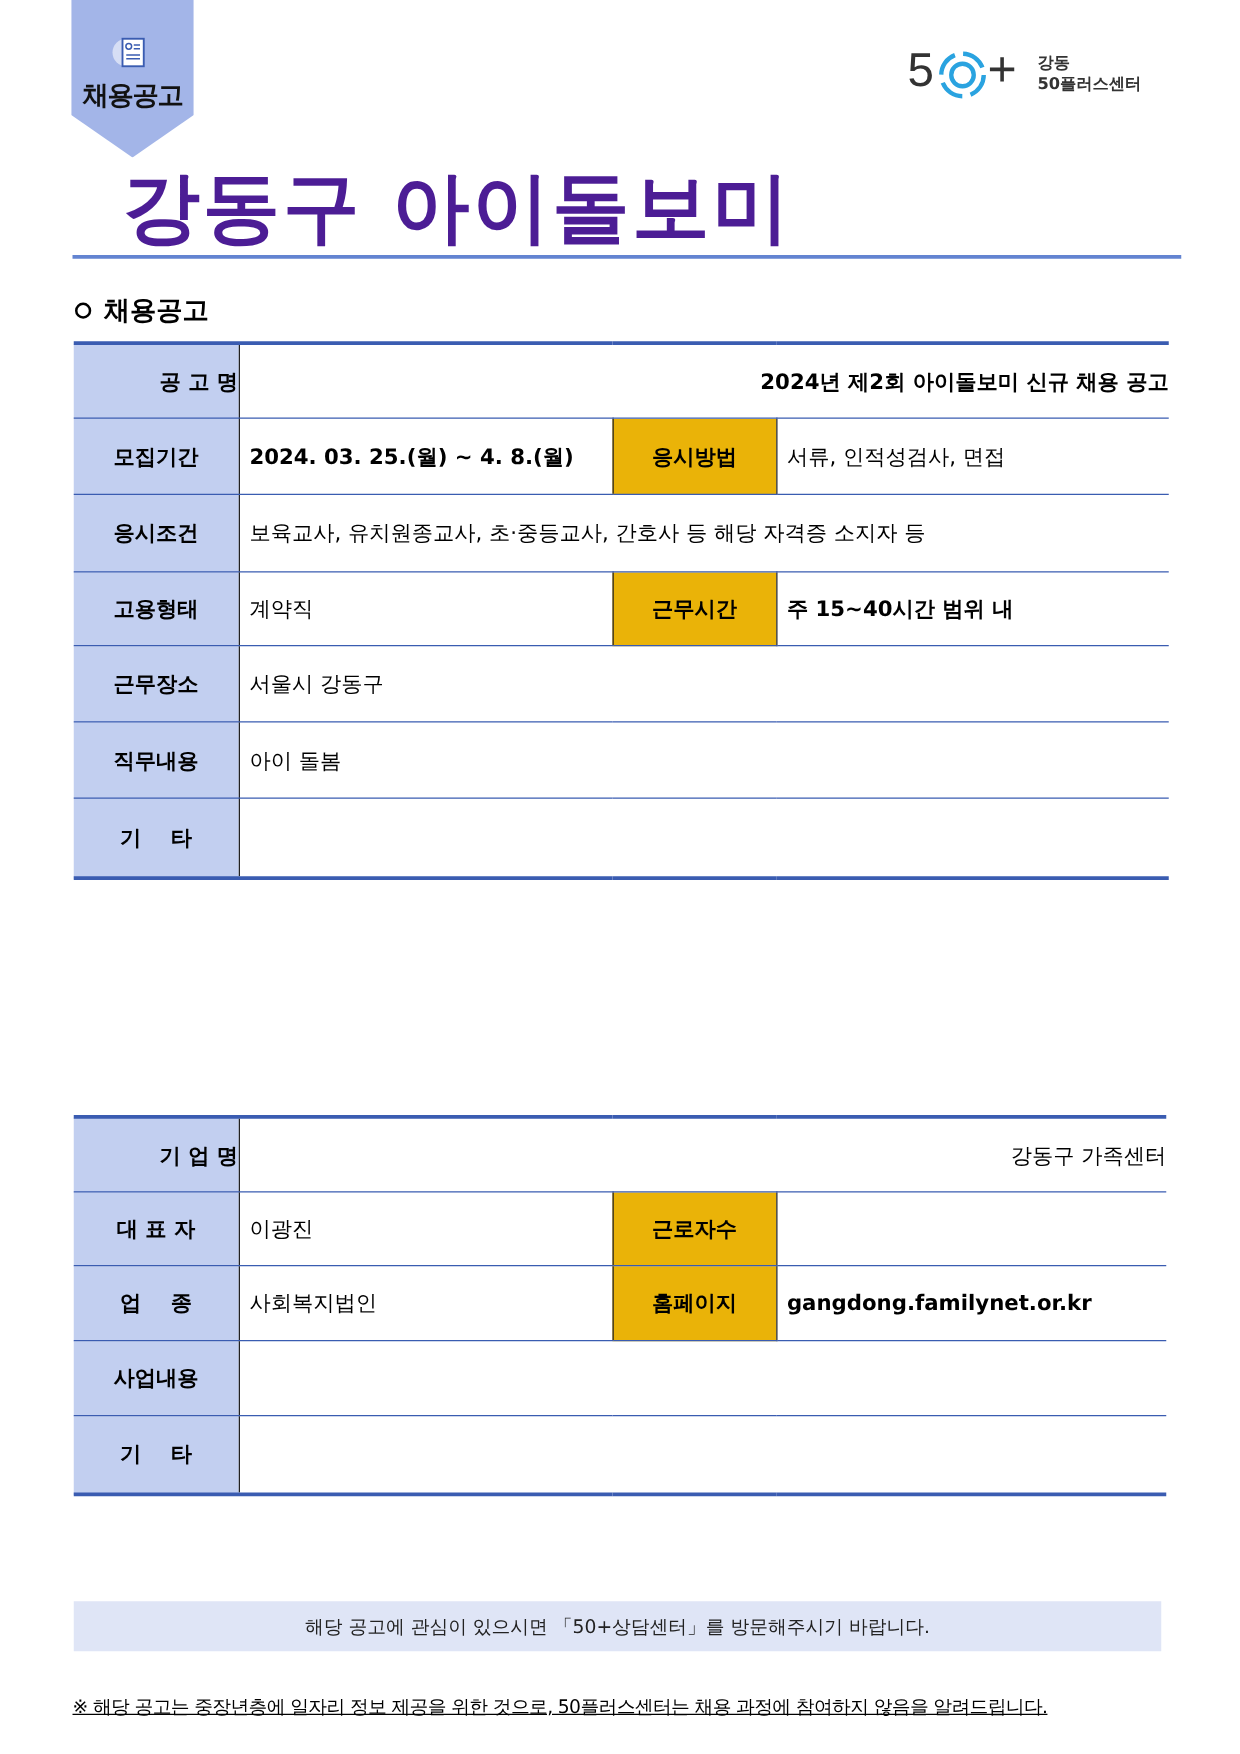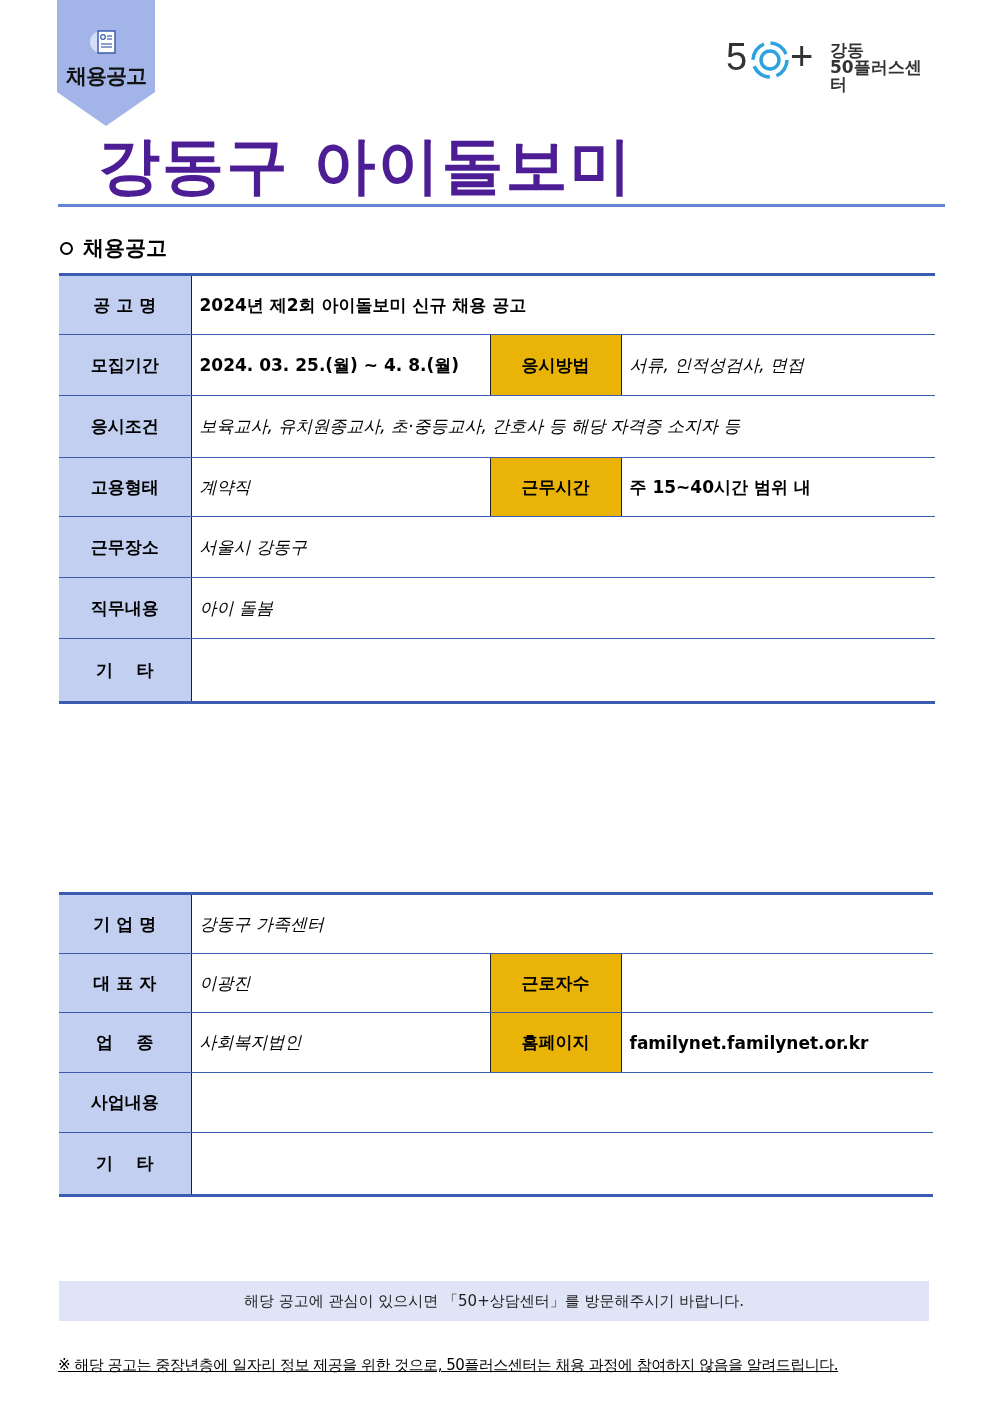--- a/index.html
+++ b/index.html
@@ -7,34 +7,34 @@
          font-family:"DejaVu Sans", sans-serif; color:#000; }
   .badge { position:absolute; left:57px; top:0; width:98px; height:126px; }
   .badge svg { position:absolute; left:0; top:0; }
   .badge-icon { position:absolute; left:32px; top:28px; width:34px; height:30px; }
   .badge-label { position:absolute; left:0; top:62px; width:98px; text-align:center;
                  font-weight:bold; font-size:21px; color:#111; letter-spacing:-1px; }
   .logo { position:absolute; left:726px; top:38px; height:48px; width:200px; }
   .logo-5 { position:absolute; left:0; top:-2px; font-size:38px; color:#333; font-family:"Liberation Sans", sans-serif; }
   .logo-ring { position:absolute; left:24px; top:2px; width:40px; height:40px; }
   .logo-plus { position:absolute; left:64px; top:-4px; font-size:40px; color:#333; font-family:"Liberation Sans", sans-serif; }
-  .logo-text { position:absolute; left:104px; top:4px; font-size:17px; line-height:17px; color:#333; font-weight:bold; }
+  .logo-text { position:absolute; left:104px; top:4px; font-size:13px; line-height:17px; color:#333; font-weight:bold; }
   .title { position:absolute; left:98px; top:124px; font-size:62px; font-weight:bold; color:#4c1d95;
            letter-spacing:2px; font-family:"DejaVu Sans", sans-serif; }
   .title-rule { position:absolute; left:58px; top:204px; width:887px; height:3px; background:#6384d1; }
   .section-head { position:absolute; left:60px; font-size:21px; font-weight:bold; display:flex; align-items:center; gap:10px; }
   .section-head .circle { width:13px; height:13px; border:2px solid #000; border-radius:50%; box-sizing:border-box; }
   table.info { position:absolute; left:59px; border-collapse:collapse; table-layout:fixed; }
   table.info td { border-top:1.5px solid #3a5cb1; border-bottom:1.5px solid #3a5cb1; font-size:17px; padding:0 0 0 8px;
                   font-weight:bold; white-space:nowrap; }
-  table.info tr:first-child td { border-top:3px solid #3a5cb1; }
+  table.info tr:first-child td { border-top:3px solid #3a5cb1;text-align:right; }
   table.info tr:last-child td { border-bottom:3px solid #3a5cb1; }
   table.info td.lbl { background:#c2cff0; text-align:center; padding:0; border-right:1.5px solid #222; }
   table.info td.lbl2 { background:#eab308; text-align:center; padding:0; border-left:1.5px solid #222; border-right:1.5px solid #222; }
-  table.info td.val { font-weight:normal;font-style:italic; }
+  table.info td.val { font-weight:normal; }
   table.info td.valb { font-weight:bold; }
   .notice-box { position:absolute; left:59px; top:1281px; width:870px; height:40px; background:#dfe5f6;
                 text-align:center; line-height:40px; font-size:15px; color:#222; }
   .disclaimer { position:absolute; left:58px; top:1356px; width:876px; font-size:15px; text-decoration:underline;
                 white-space:nowrap; letter-spacing:-0.5px; }
 </style>
 </head>
 <body>
 
 <div class="badge">
@@ -141,21 +141,21 @@
   <tr style="height:59px">
     <td class="lbl">대 표 자</td>
     <td class="val">이광진</td>
     <td class="lbl2">근로자수</td>
     <td class="val"></td>
   </tr>
   <tr style="height:60px">
     <td class="lbl" style="white-space:pre">업    종</td>
     <td class="val">사회복지법인</td>
     <td class="lbl2">홈페이지</td>
-    <td class="valb">familynet.familynet.or.kr</td>
+    <td class="valb">gangdong.familynet.or.kr</td>
   </tr>
   <tr style="height:60px">
     <td class="lbl">사업내용</td>
     <td class="val" colspan="3"></td>
   </tr>
   <tr style="height:63px">
     <td class="lbl" style="white-space:pre">기    타</td>
     <td class="val" colspan="3"></td>
   </tr>
 </tbody>

